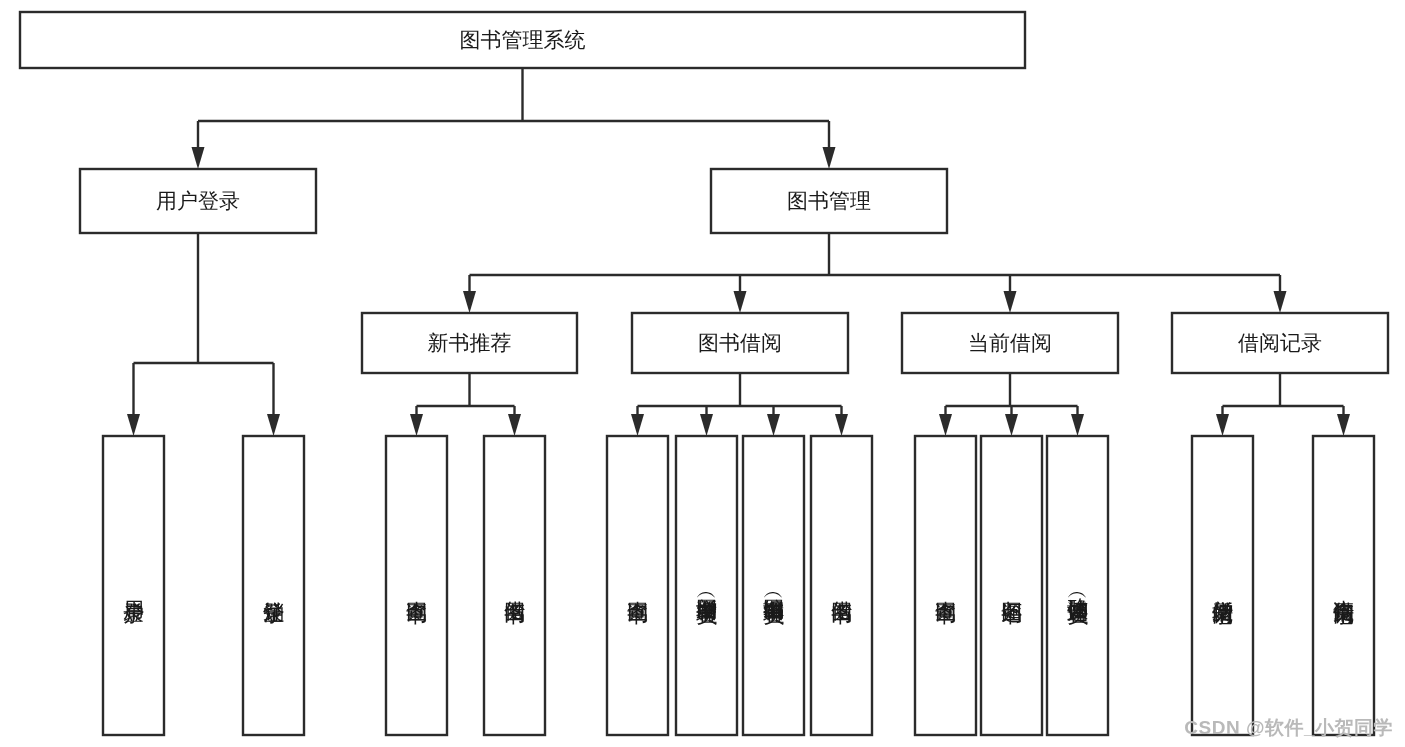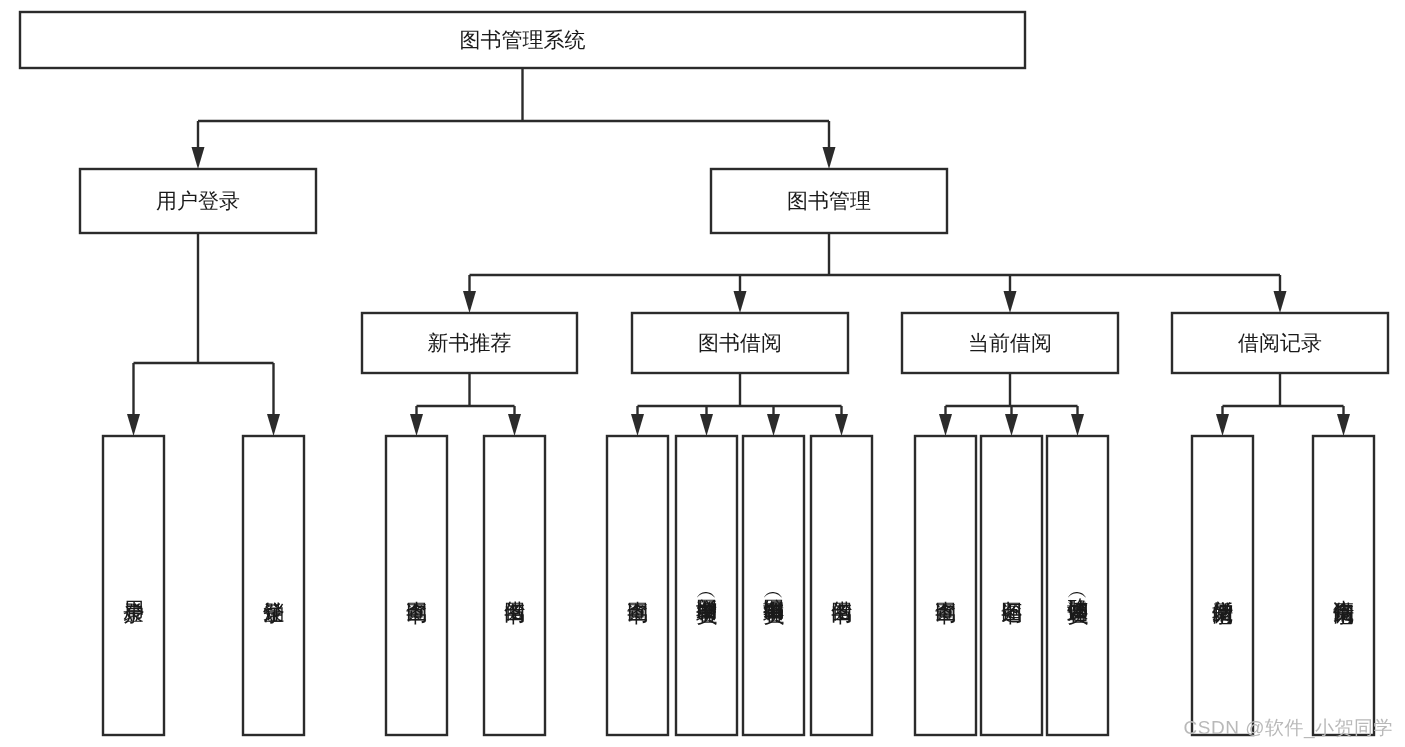--- a/index.html
+++ b/index.html
@@ -67,20 +67,21 @@
   }
   .watermark {
     position: absolute;
     right: 12px;
     bottom: 6px;
     font-family: "Liberation Sans", "DejaVu Sans", sans-serif;
     font-size: 19px;
     color: #b9b9b9;
     white-space: nowrap;
     letter-spacing: 0.5px;
+    font-weight: bold;
   }
 </style>
 </head>
 <body>
 
 <div id="diagram-root">
 
   <svg class="diagram-canvas" viewBox="0 0 1405 747">
     <g id="connectors-layer">
         <path d="M 522.5 68 L 522.5 121" class="connector"></path>

